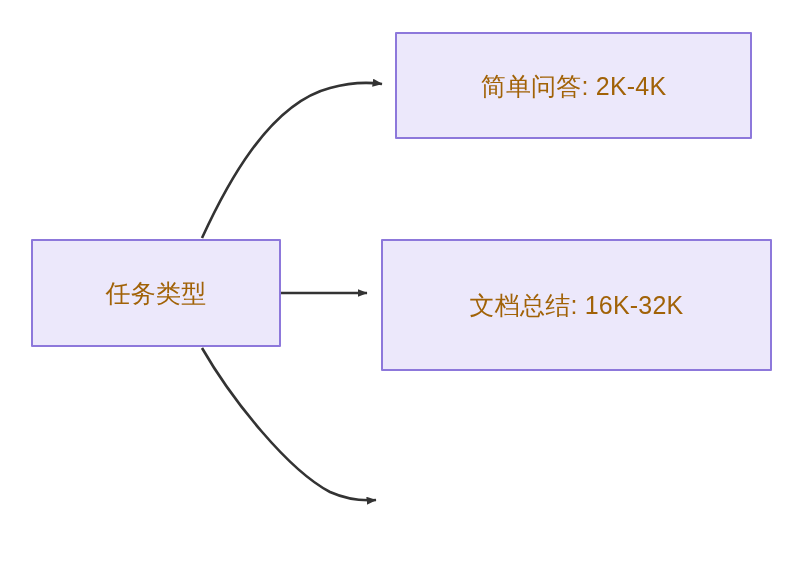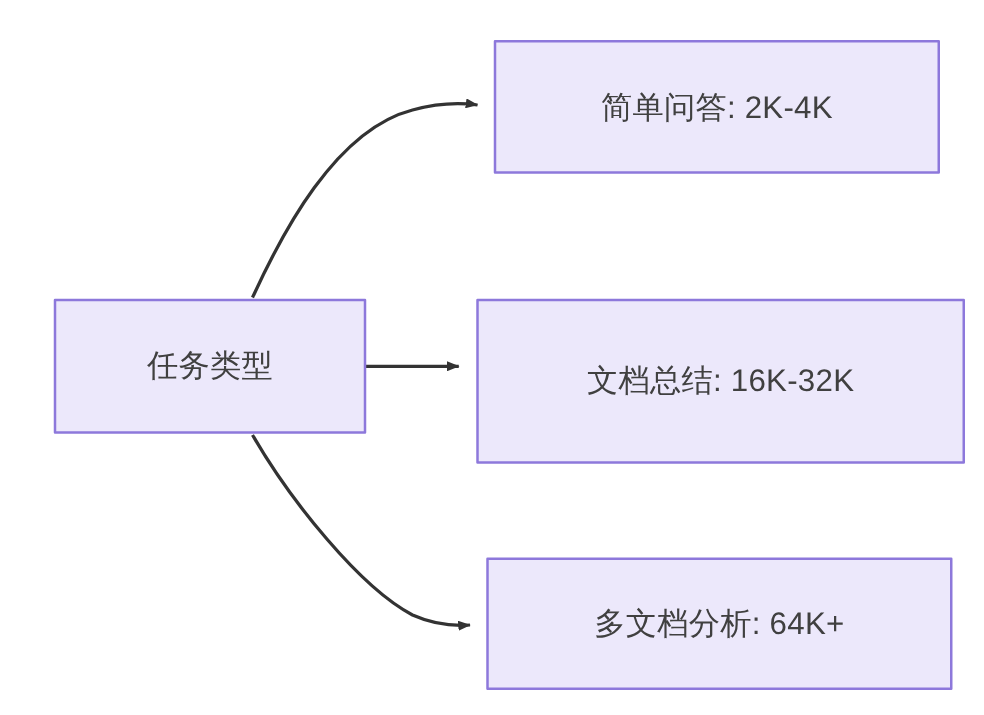--- a/index.html
+++ b/index.html
@@ -31,34 +31,33 @@
     box-sizing: border-box;
     background: #ECE8FB;
     border: 2px solid #8D78DB;
     border-radius: 1px;
     display: flex;
     align-items: center;
     justify-content: center;
     z-index: 2;
   }
   .node-label {
-    color: #404040;
+    color: #a16207;
     font-size: 25px;
     line-height: 1.2;
     letter-spacing: 0.2px;
     white-space: nowrap;
     text-align: center;
     font-weight: 400;
   }
   #node-source {
     left: 31px;
     top: 239px;
     width: 250px;
     height: 108px;
-    margin-left: 12px;
   }
   #node-simple-qa {
     left: 395px;
     top: 32px;
     width: 357px;
     height: 107px;
   }
   #node-doc-summary {
     left: 381px;
     top: 239px;
@@ -96,17 +95,14 @@
   </div>
 
   <div class="node" id="node-simple-qa">
     <span class="node-label">简单问答: 2K-4K</span>
   </div>
 
   <div class="node" id="node-doc-summary">
     <span class="node-label">文档总结: 16K-32K</span>
   </div>
 
-  <div class="node" id="node-multi-doc">
-    <span class="node-label">多文档分析: 64K+</span>
-  </div>
 
 </div>
 
 </body></html>

